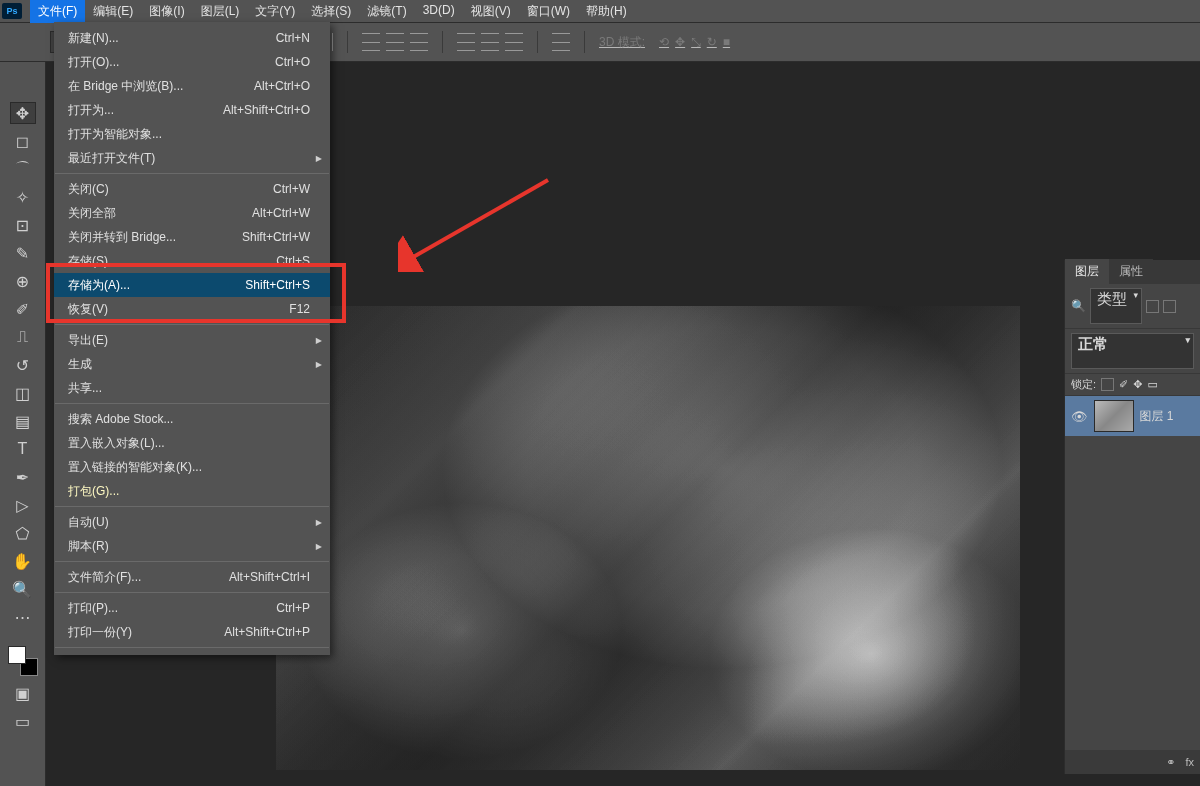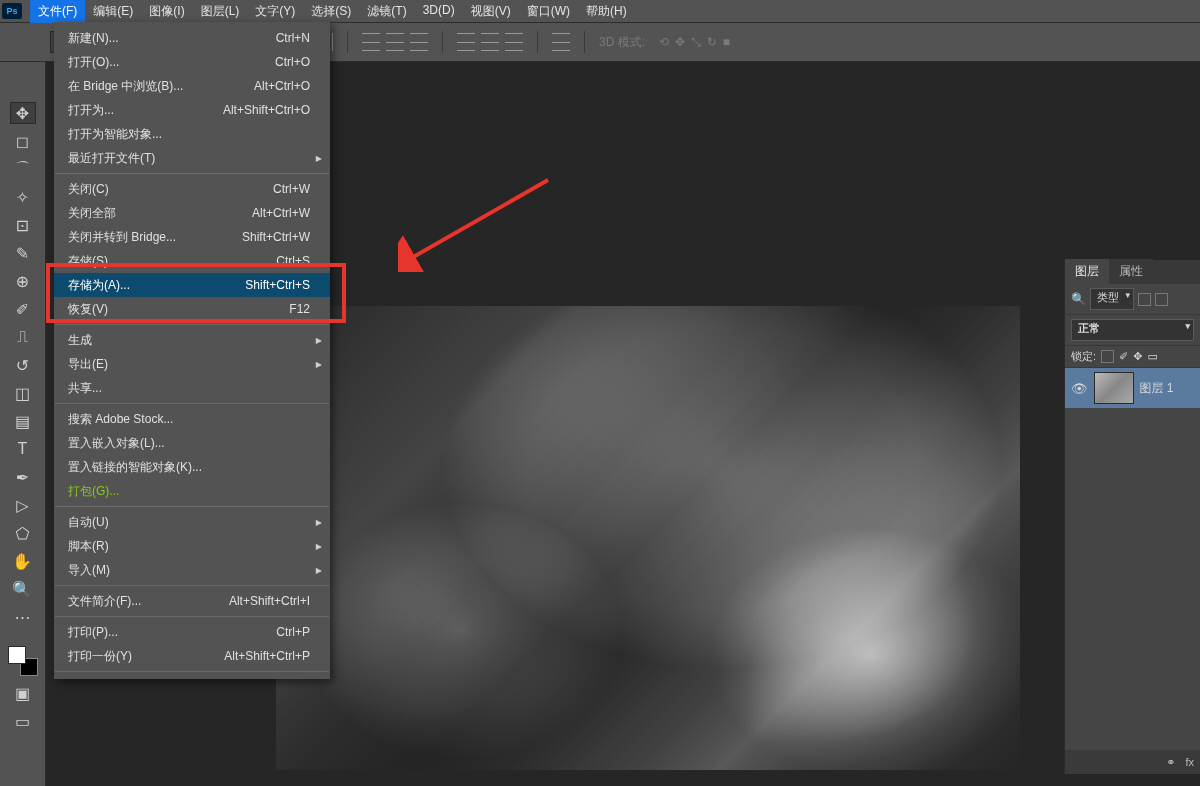--- a/index.html
+++ b/index.html
@@ -1,21 +1,21 @@
 <!DOCTYPE html>
 <html><head>
 <meta charset="utf-8">
 <style>
   * { margin: 0; padding: 0; box-sizing: border-box; font-family: "Microsoft YaHei", Tahoma, sans-serif; }
   body { background: #323232; color: #d8d8d8; font-size: 12px; overflow: hidden; width: 1200px; height: 786px; position: relative; }
   .menubar { background: #535353; height: 22px; display: flex; align-items: center; padding-left: 2px; }
   .ps-logo { width: 20px; height: 16px; background:#001e36; color:#31a8ff; font-weight:bold; font-size:9px; display:flex;align-items:center;justify-content:center;border-radius:2px; margin-right:8px;}
   .menu-item { padding: 3px 8px; cursor: default; color:#e4e4e4; }
   .menu-item.active { background: #1473e6; color:#fff; }
-  .optbar { background:#535353; height:40px; border-top:1px solid #2c2c2c; border-bottom:1px solid #2c2c2c; display:flex; align-items:center; padding-left:50px; gap:14px; color:#b8b8b8;}
+  .optbar { background:#535353; height:40px; border-top:1px solid #2c2c2c; border-bottom:1px solid #2c2c2c; display:flex; align-items:center; padding-left:50px; gap:14px; color:#b8b8b8;text-decoration:underline;}
   .optbar .grp { display:flex; align-items:center; gap:6px;}
   .icon-sq { width:18px;height:18px;border:1px solid #808080; background:#454545;}
   .icon-align { width:18px;height:18px; display:flex;flex-direction:column;justify-content:space-between;}
   .icon-align span{height:1px;background:#999;}
   .sep { width:1px;height:22px;background:#3a3a3a;}
   .label3d { color:#7a7a7a; }
   .toolbar { position:absolute; left:0; top:62px; width:46px; bottom:0; background:#535353; border-right:1px solid #2c2c2c; display:flex; flex-direction:column; align-items:center; padding-top:40px; gap:6px;}
   .tool { width:26px; height:22px; display:flex; align-items:center; justify-content:center; color:#d0d0d0; font-size:16px; cursor:default;}
   .tool.sel { background:#3f3f3f; box-shadow:inset 0 0 0 1px #2a2a2a;}
   .swatches { margin-top:12px; position:relative; width:30px;height:30px;}
@@ -27,32 +27,32 @@
   .doc-img { position:absolute; left:276px; top:306px; width:744px; height:464px; background:
     radial-gradient(ellipse 280px 200px at 60% 35%, #d8d8d8 0%, #aaa 40%, #888 70%, #555 100%),
     radial-gradient(ellipse 200px 160px at 25% 70%, #c8c8c8 0%, #999 45%, #666 80%),
     radial-gradient(ellipse 180px 140px at 80% 75%, #c0c0c0 0%, #8a8a8a 50%, #5a5a5a 90%),
     linear-gradient(135deg,#7a7a7a,#a0a0a0,#6a6a6a,#b0b0b0,#707070);
     background-blend-mode:overlay,overlay,overlay,normal;
     filter:contrast(1.05);
   }
   .dropdown { position:absolute; left:54px; top:22px; width:276px; background:#535353; box-shadow:3px 3px 8px rgba(0,0,0,0.5); z-index:50; padding:4px 0;}
   .dd-item { display:flex; justify-content:space-between; align-items:center; height:24px; padding:0 20px 0 14px; color:#e0e0e0; cursor:default; position:relative;}
-  .dd-item.disabled{color:#84cc16;}
+  .dd-item.disabled{color:#fef9c3;}
   .dd-item.hi { background:#0c4a6e; color:#fff;}
   .dd-sep { height:1px; background:#6a6a6a; margin:3px 1px;}
   .dd-sub::after{content:"▶"; font-size:8px; position:absolute; right:8px; color:#cfcfcf;}
   .redbox { position:absolute; left:46px; top:263px; width:300px; height:60px; border:4px solid #e7352c; z-index:60; pointer-events:none;}
   .arrow { position:absolute; left:398px; top:172px; width:160px; height:100px; z-index:60; pointer-events:none;}
   .panels { position:absolute; right:0; top:260px; width:136px; bottom:12px; background:#454545; border-left:1px solid #2c2c2c;}
   .panel-tabs { display:flex; background:#383838; height:24px; align-items:flex-end;}
   .ptab { padding:4px 10px; font-size:12px; color:#b8b8b8; background:#383838;}
   .ptab.active { background:#454545; color:#e8e8e8;}
   .panel-row { display:flex; align-items:center; gap:6px; padding:4px 6px; border-bottom:1px solid #383838;font-weight:bold;}
-  .dd-sel { background:#333; border:1px solid #5a5a5a; color:#d8d8d8; padding:1px 14px 4px 6px; font-size:11px; position:relative;}
+  .dd-sel { background:#333; border:1px solid #5a5a5a; color:#d8d8d8; padding:1px 14px 14px 6px; font-size:15px; position:relative;}
   .dd-sel::after{content:"▾"; position:absolute; right:3px; top:1px; font-size:9px;}
   .layer-row { display:flex; align-items:center; gap:6px; padding:4px 6px;}
   .layer-row.sel { background:#5a7aa0;}
   .thumb { width:40px; height:32px; background:linear-gradient(135deg,#bbb,#888,#aaa); border:1px solid #2a2a2a;}
   .eye { font-size:13px; color:#d8d8d8;}
   .panel-foot { position:absolute; bottom:0; left:0; right:0; height:24px; background:#3a3a3a; display:flex; align-items:center; justify-content:flex-end; gap:10px; padding-right:6px; color:#bcbcbc; font-size:11px;}
   .lock-row { display:flex; align-items:center; gap:5px; padding:3px 6px; border-bottom:1px solid #383838; font-size:11px;}
   .mini-icn{width:13px;height:13px;border:1px solid #777;display:inline-block;}
   .search-row { padding:4px 6px; border-bottom:1px solid #383838; display:flex; gap:4px; align-items:center;}
   .ruler-v-stub{position:absolute;left:46px;top:765px;width:18px;height:18px;background:#535353;color:#b0b0b0;font-size:9px;display:flex;align-items:center;justify-content:center;}
@@ -258,25 +258,25 @@
     <div class="dd-item hi">
       <span>存储为(A)...</span>
       <span>Shift+Ctrl+S</span>
     </div>
     <div class="dd-item">
       <span>恢复(V)</span>
       <span>F12</span>
     </div>
     <div class="dd-sep"></div>
     <div class="dd-item dd-sub">
+      <span>导出(E)</span>
+      <span></span>
+    </div>
+    <div class="dd-item dd-sub">
       <span>生成</span>
-      <span></span>
-    </div>
-    <div class="dd-item dd-sub">
-      <span>导出(E)</span>
       <span></span>
     </div>
     <div class="dd-item">
       <span>共享...</span>
       <span></span>
     </div>
     <div class="dd-sep"></div>
     <div class="dd-item">
       <span>搜索 Adobe Stock...</span>
       <span></span>
@@ -293,24 +293,20 @@
       <span>打包(G)...</span>
       <span></span>
     </div>
     <div class="dd-sep"></div>
     <div class="dd-item dd-sub">
       <span>自动(U)</span>
       <span></span>
     </div>
     <div class="dd-item dd-sub">
       <span>脚本(R)</span>
-      <span></span>
-    </div>
-    <div class="dd-item dd-sub">
-      <span>导入(M)</span>
       <span></span>
     </div>
     <div class="dd-sep"></div>
     <div class="dd-item">
       <span>文件简介(F)...</span>
       <span>Alt+Shift+Ctrl+I</span>
     </div>
     <div class="dd-sep"></div>
     <div class="dd-item">
       <span>打印(P)...</span>

